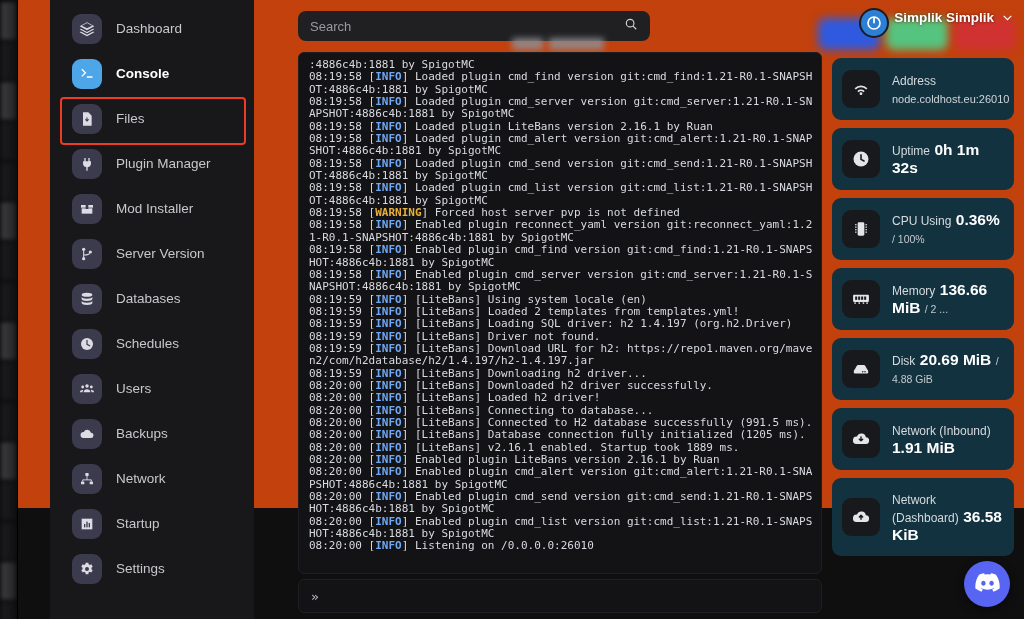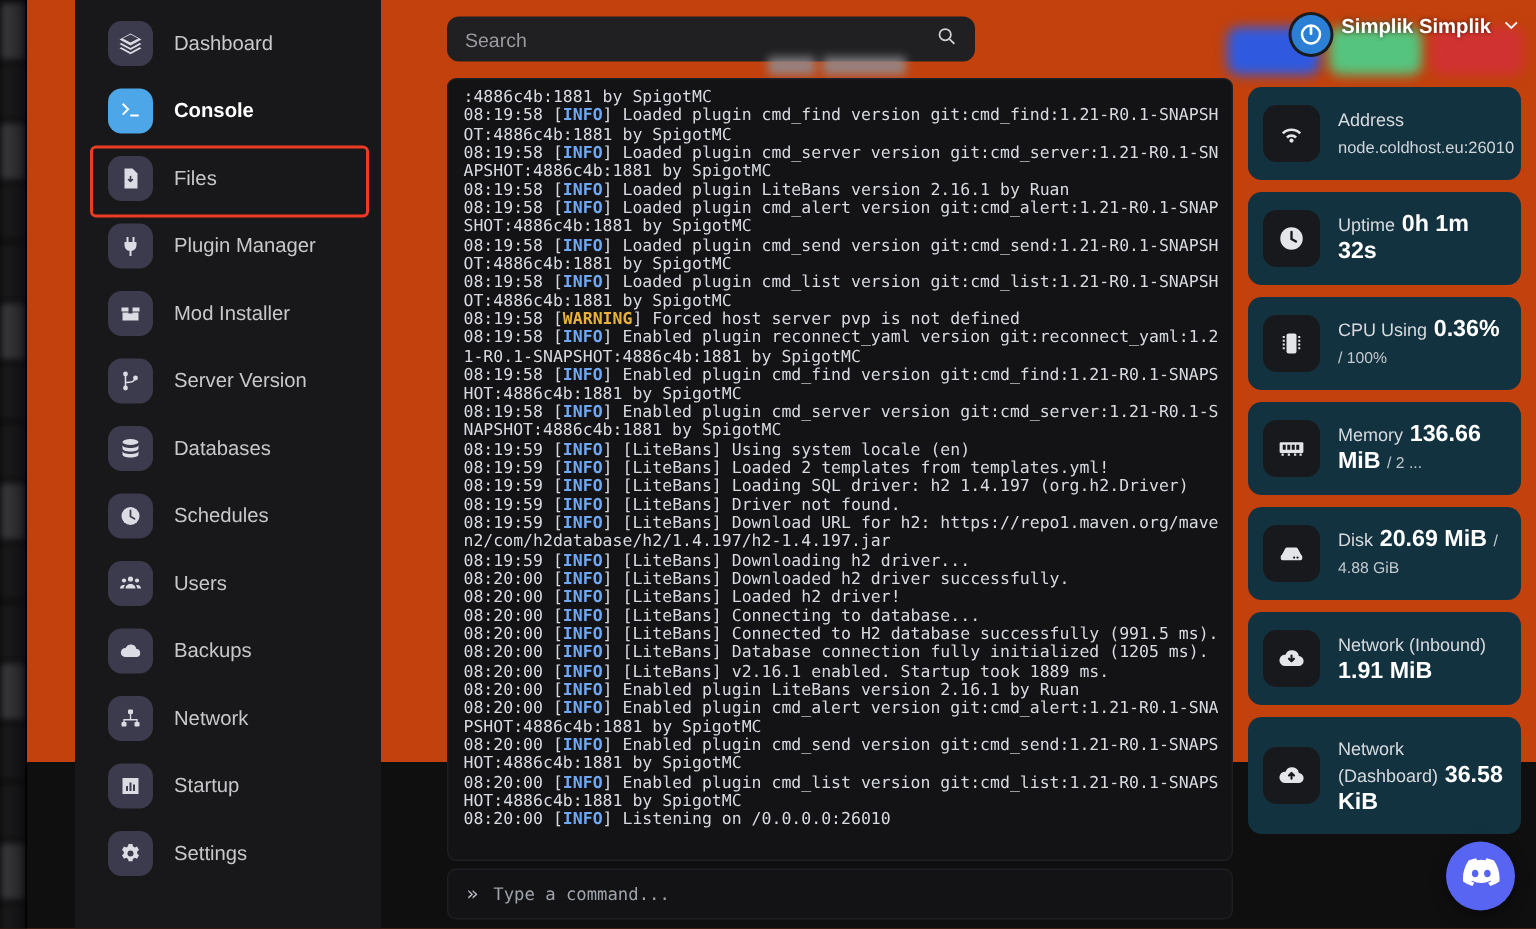--- a/index.html
+++ b/index.html
@@ -415,21 +415,20 @@
 <span class="ts">08:20:00 [</span><span class="info">INFO</span><span class="ts">] [LiteBans] Database connection fully initialized (1205 ms).</span>
 <span class="ts">08:20:00 [</span><span class="info">INFO</span><span class="ts">] [LiteBans] v2.16.1 enabled. Startup took 1889 ms.</span>
 <span class="ts">08:20:00 [</span><span class="info">INFO</span><span class="ts">] Enabled plugin LiteBans version 2.16.1 by Ruan</span>
 <span class="ts">08:20:00 [</span><span class="info">INFO</span><span class="ts">] Enabled plugin cmd_alert version git:cmd_alert:1.21-R0.1-SNAPSHOT:4886c4b:1881 by SpigotMC</span>
 <span class="ts">08:20:00 [</span><span class="info">INFO</span><span class="ts">] Enabled plugin cmd_send version git:cmd_send:1.21-R0.1-SNAPSHOT:4886c4b:1881 by SpigotMC</span>
 <span class="ts">08:20:00 [</span><span class="info">INFO</span><span class="ts">] Enabled plugin cmd_list version git:cmd_list:1.21-R0.1-SNAPSHOT:4886c4b:1881 by SpigotMC</span>
 <span class="ts">08:20:00 [</span><span class="info">INFO</span><span class="ts">] Listening on /0.0.0.0:26010</span></div>
         </div>
         <div class="cmdbar">
           <span class="cmd-prompt">»</span>
-          <input class="cmd-input" type="text" placeholder="Type a command..." style="">
         </div>
       </div>
 
       <aside class="stats-col">
 
         <div class="stat-card">
           <span class="stat-icon">
             <svg viewBox="0 0 24 24">
                 <path d="M12 19.3a1.7 1.7 0 1 0 0-3.4 1.7 1.7 0 0 0 0 3.4z"></path>
                 <path d="M7.6 14.4l1.5 1.5a4.2 4.2 0 0 1 5.8 0l1.5-1.5a6.3 6.3 0 0 0-8.8 0z"></path>

